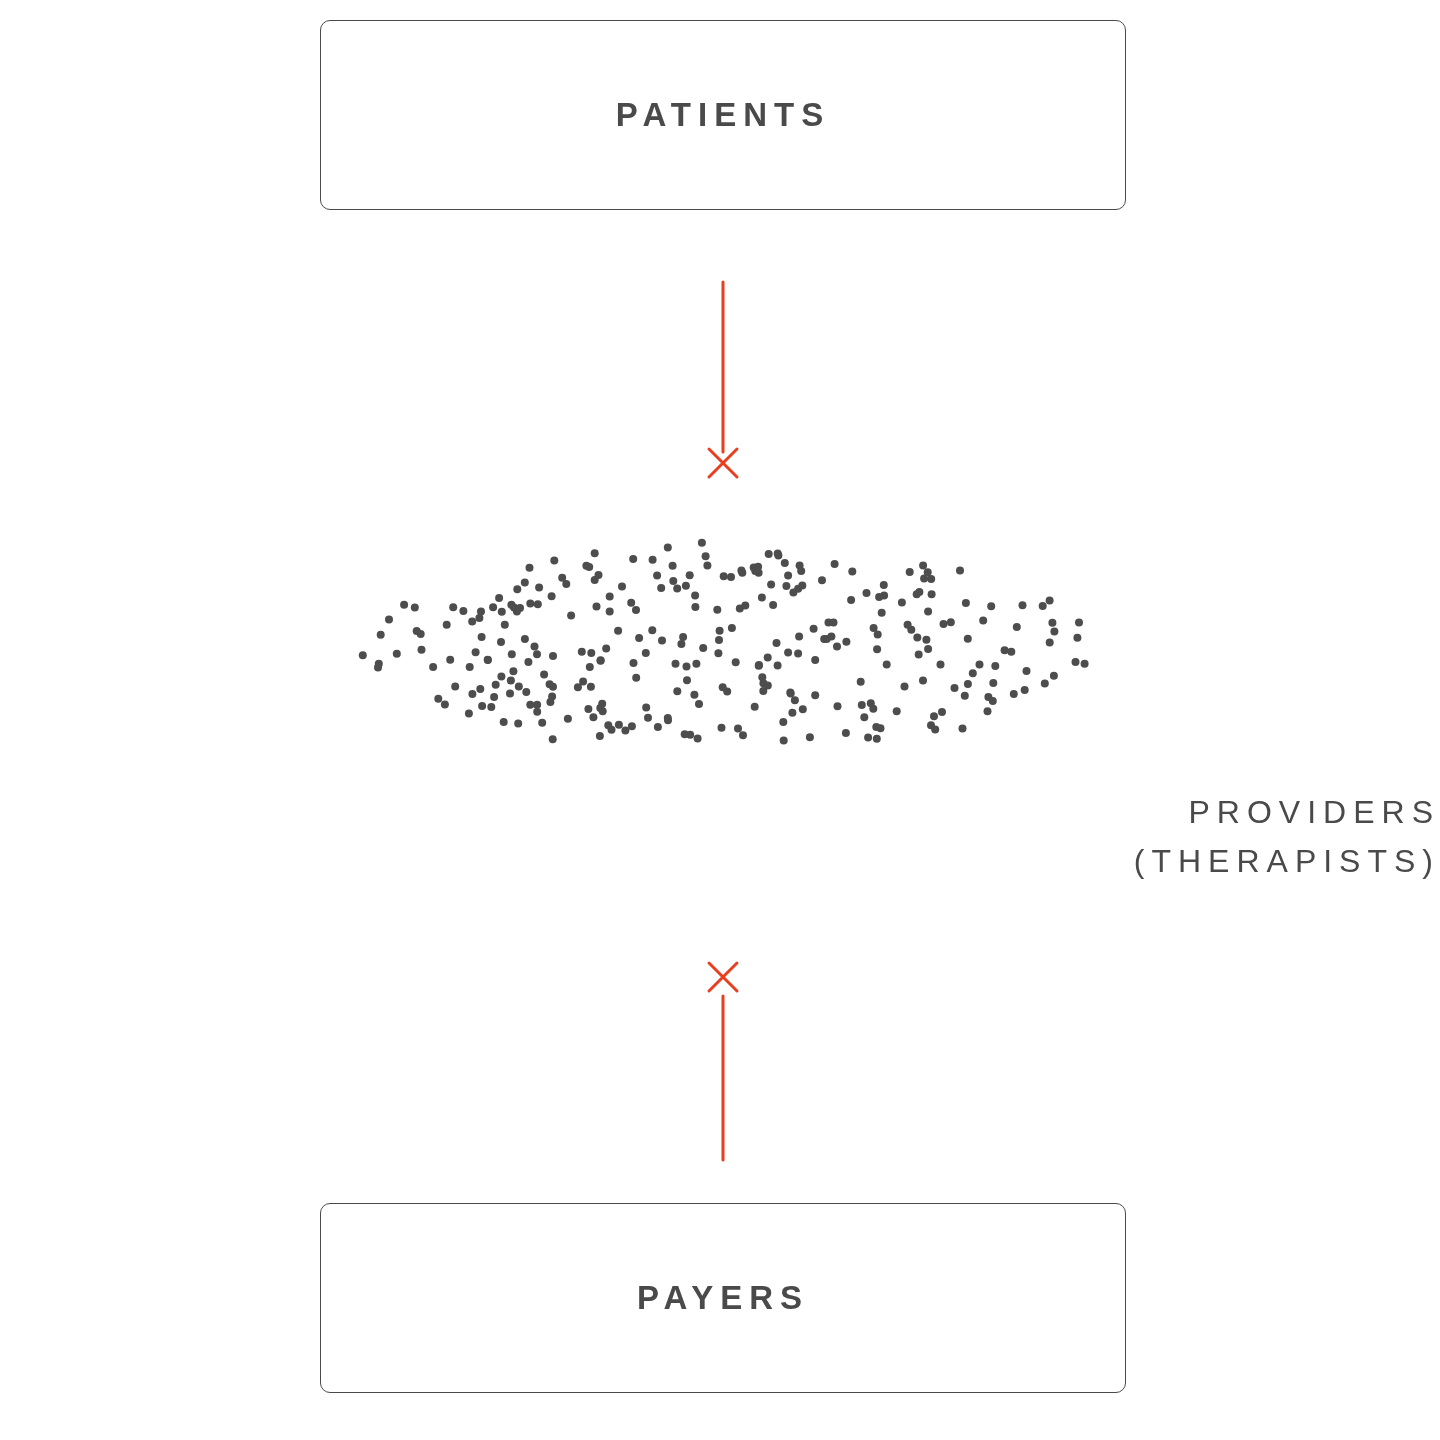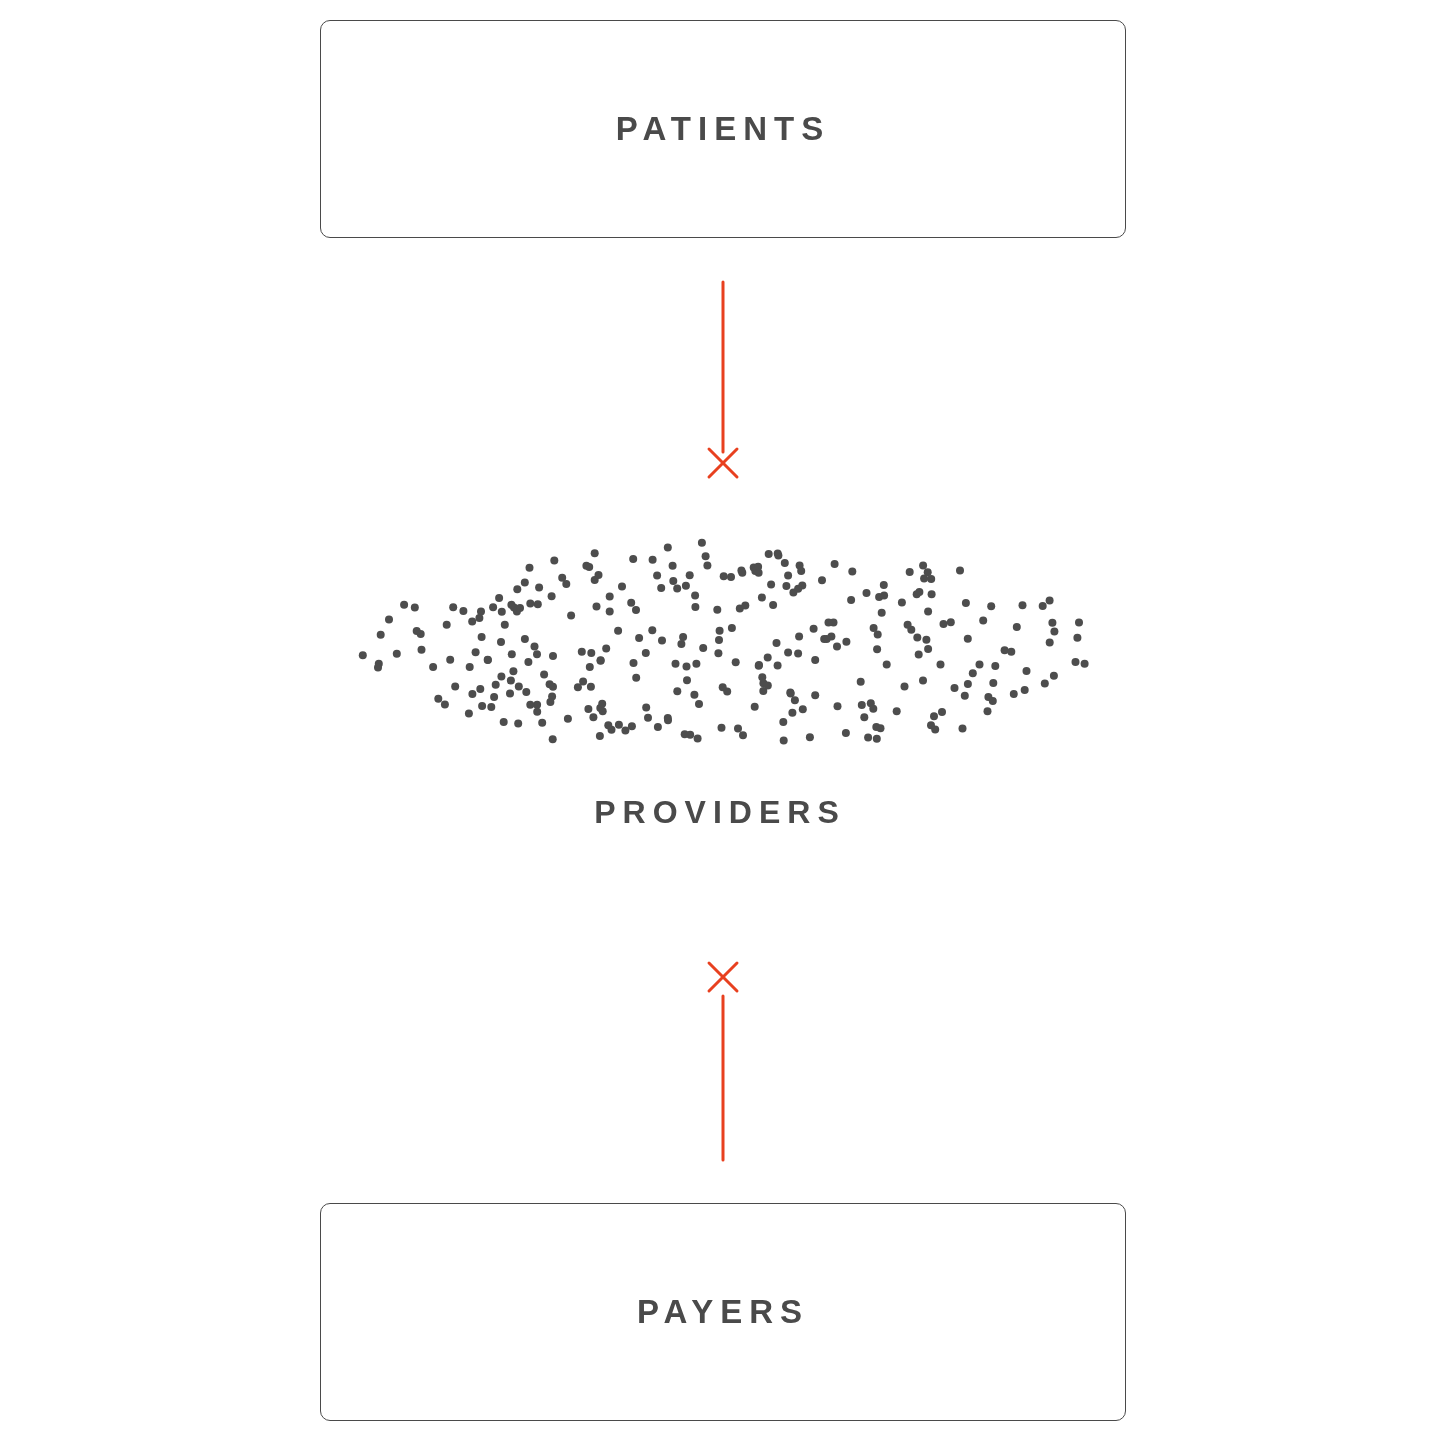--- a/index.html
+++ b/index.html
@@ -15,21 +15,21 @@
     width:1440px;
     height:1440px;
     background:#ffffff;
     overflow:hidden;
     font-family:"Liberation Sans", sans-serif;
   }
   .box{
     position:absolute;
     left:320px;
     width:806px;
-    height:218px;
+    height:190px;
     border:1.5px solid var(--border-color);
     border-radius:10px;
     background:#ffffff;
     display:flex;
     align-items:center;
     justify-content:center;
   }
   .box-top{top:20px;}
   .box-bottom{top:1203px;align-items:center;}
   .box-label{
@@ -42,23 +42,23 @@
     position:absolute;
     left:0;top:0;
     width:1440px;
     height:1440px;
   }
   .providers-label{
     position:absolute;
     left:0;
     top:794px;
     width:1440px;
-    text-align:center;
+    text-align:right;
     color:var(--text-color);
-    font-weight:700;
+    font-weight:400;
   }
   .providers-label .line1{
     display:block;
     font-size:32px;
     letter-spacing:7px;
   }
   .providers-label .line2{
     display:block;
     margin-top:12px;
     font-size:32px;
@@ -401,19 +401,20 @@
       <g>
         <line class="x-mark" x1="709" y1="963" x2="737" y2="991"></line>
         <line class="x-mark" x1="737" y1="963" x2="709" y2="991"></line>
       </g>
       <line class="arrow-line" x1="723" y1="996" x2="723" y2="1160"></line>
     </g>
   </svg>
 
   <div class="providers-label">
     <span class="line1">PROVIDERS</span>
+    <span class="line2">(THERAPISTS)</span>
   </div>
 
   <div class="box box-bottom">
     <span class="box-label">PAYERS</span>
   </div>
 
 </div>
 
 </body></html>

